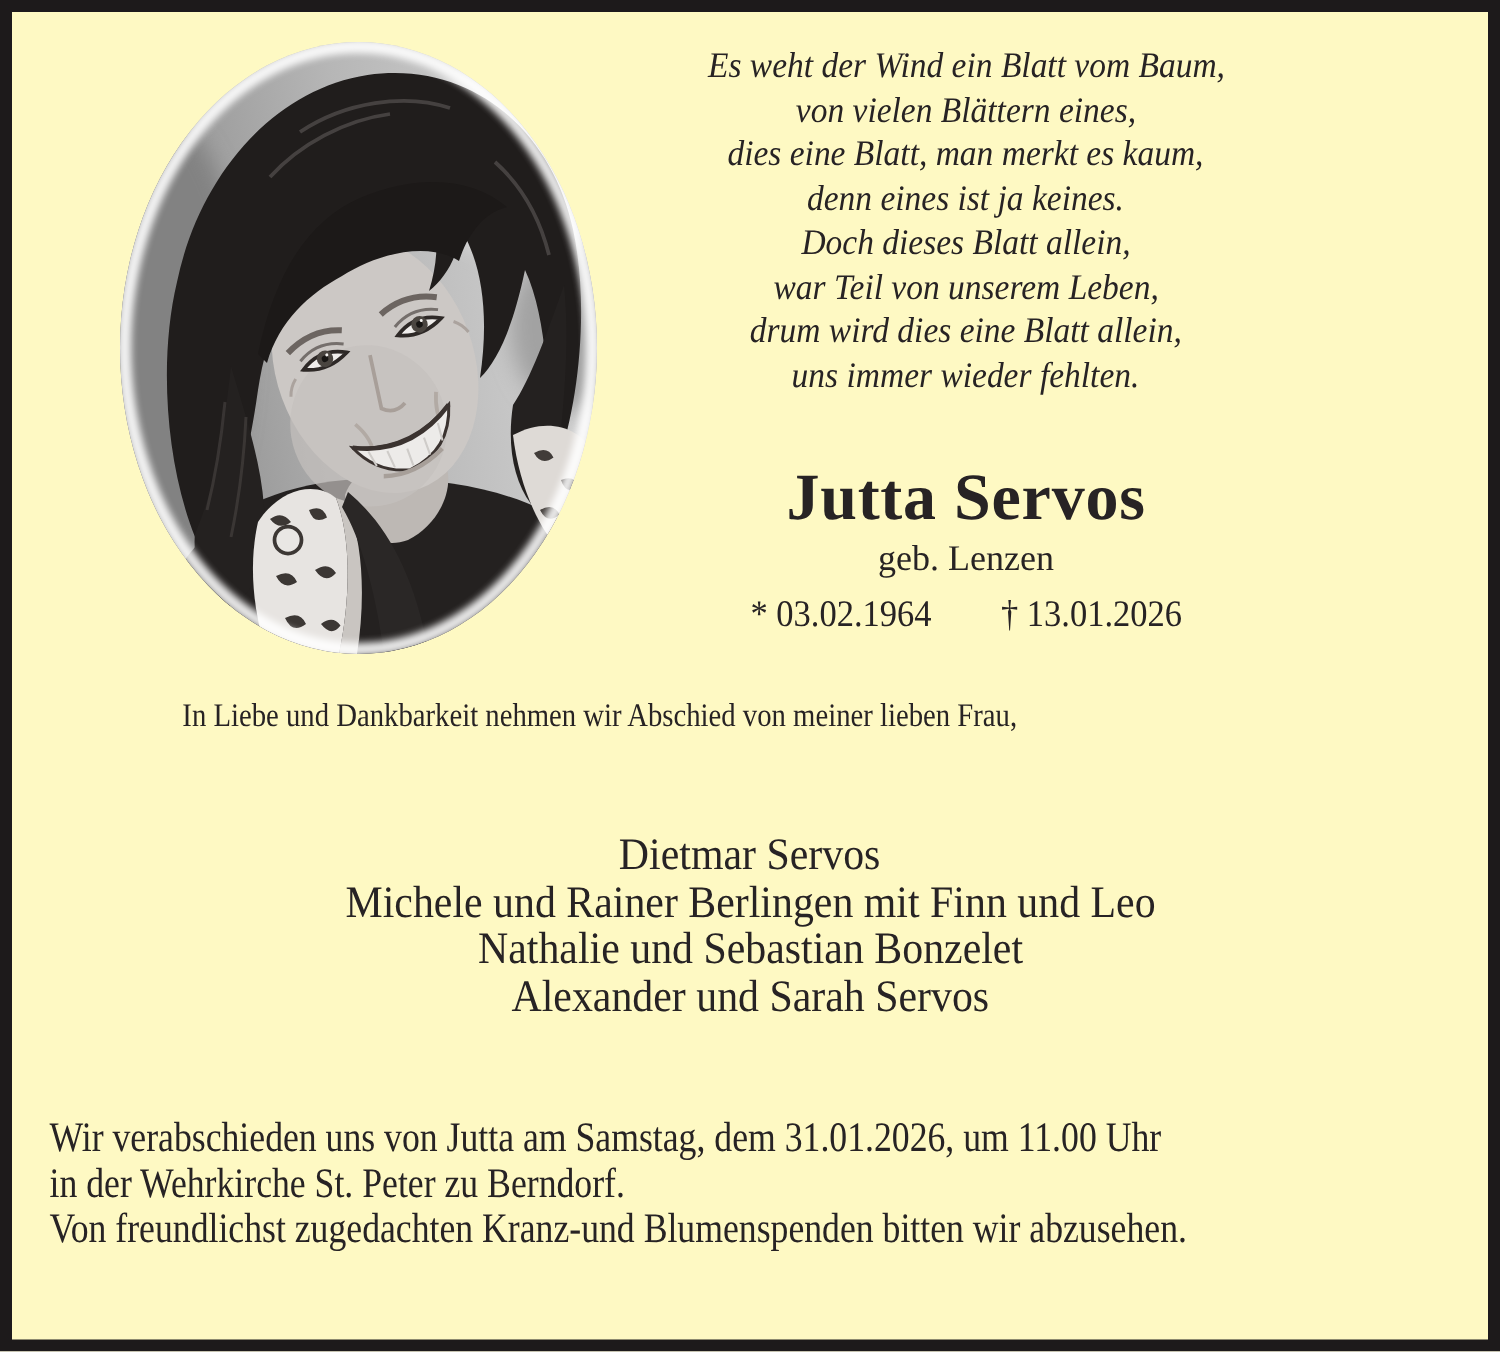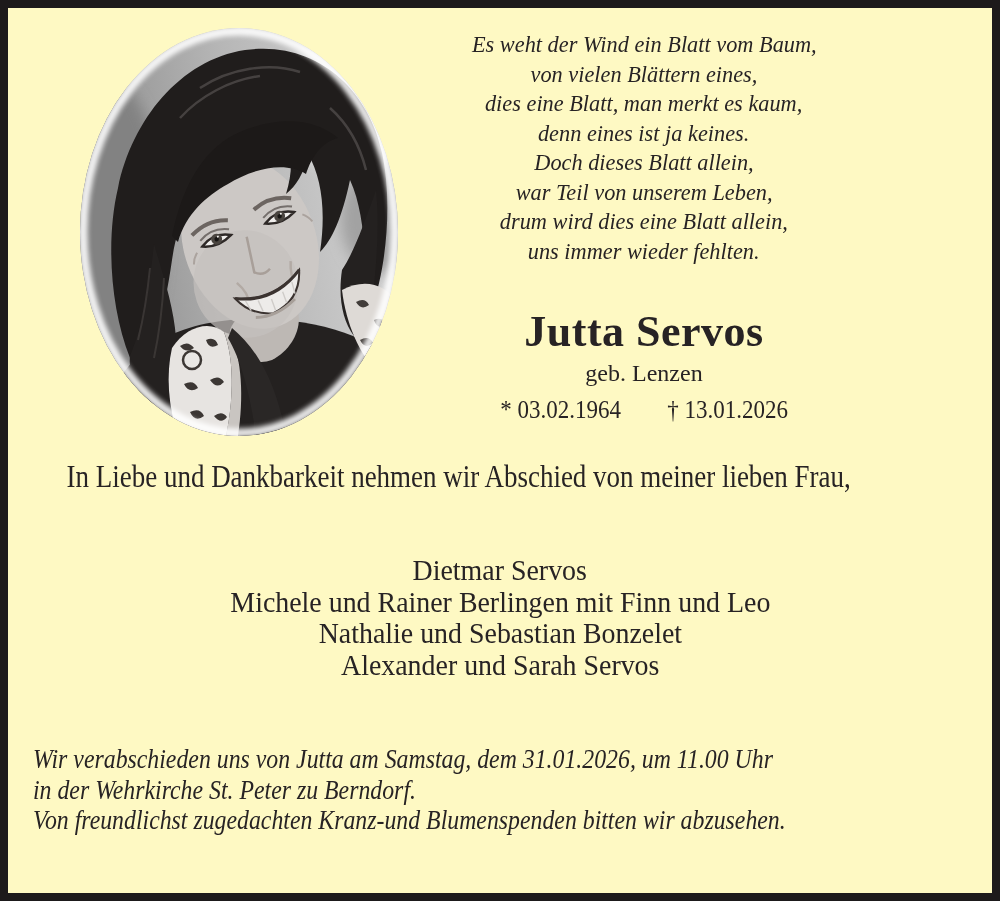--- a/index.html
+++ b/index.html
@@ -22,27 +22,27 @@
         font-style:italic;font-size:24px;line-height:29.5px;}
   .poem .ln span{display:inline-block;transform:scaleX(0.93);transform-origin:50% 50%;white-space:nowrap;}
   
   .name{left:260px;top:300px;width:752px;text-align:center;
         font-weight:bold;font-size:44px;line-height:48px;letter-spacing:0.5px;}
   .birthname{left:260px;top:351px;width:752px;text-align:center;font-size:24px;line-height:28px;}
   .dates{left:260px;top:387px;width:752px;text-align:center;font-size:25px;line-height:30px;}
   .dates .d{display:inline-block;transform:scaleX(0.92);transform-origin:50% 50%;white-space:nowrap;}
   .dates .birth{margin-right:36px;}
   
-  .intro{left:0;top:453px;width:784px;text-align:center;font-size:31px;line-height:32px;}
+  .intro{left:0;top:453px;width:784px;text-align:center;font-size:22px;line-height:32px;}
   .intro .ln span{display:inline-block;transform:scaleX(0.87);transform-origin:50% 50%;white-space:nowrap;}
   
   .mourners{left:0;top:546px;width:984px;text-align:center;font-size:30px;line-height:31.5px;}
   .mourners .ln span{display:inline-block;transform:scaleX(0.93);transform-origin:50% 50%;white-space:nowrap;}
   
-  .funeral{left:25px;top:736px;width:950px;text-align:left;font-size:28px;line-height:30.5px;font-style:italic;}
+  .funeral{left:25px;top:736px;width:950px;text-align:left;font-size:28px;line-height:30.5px;}
   .funeral .ln span{display:inline-block;transform:scaleX(0.85);transform-origin:0 50%;white-space:nowrap;}
 </style>
 </head>
 <body>
 
 <div class="card">
 
   <div class="abs photo">
     <svg viewBox="0 0 318 408">
       <defs>

